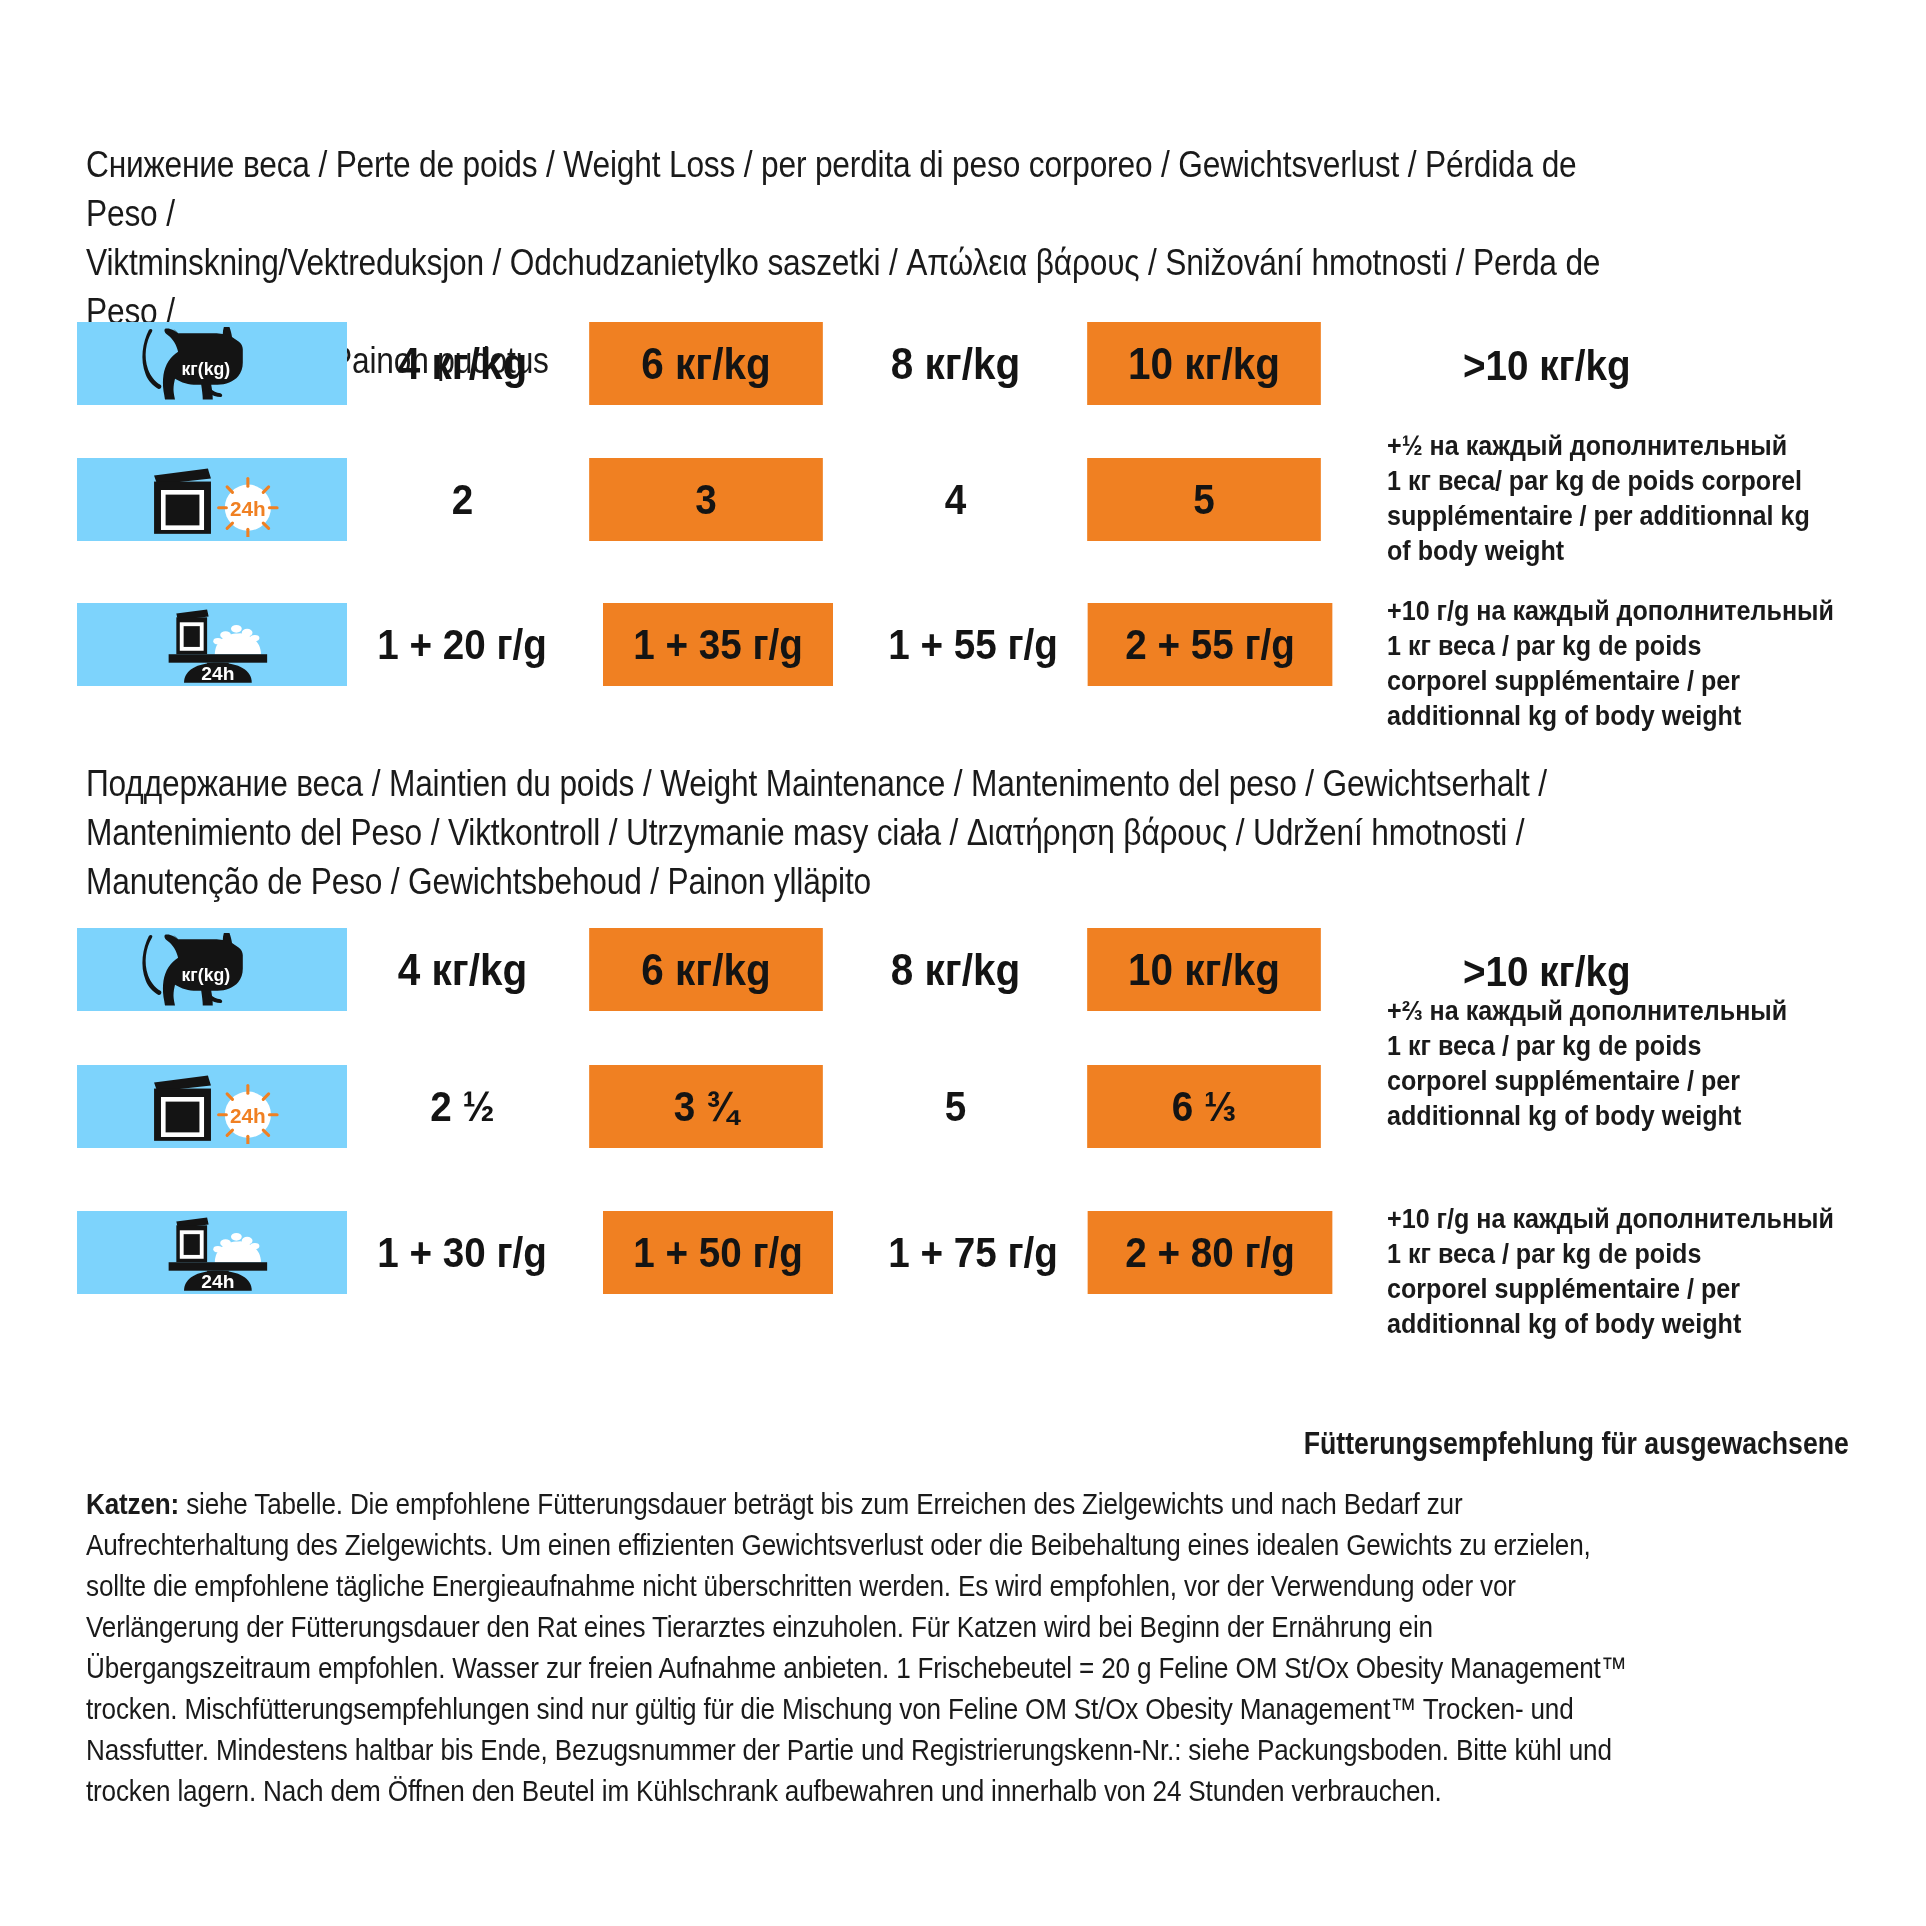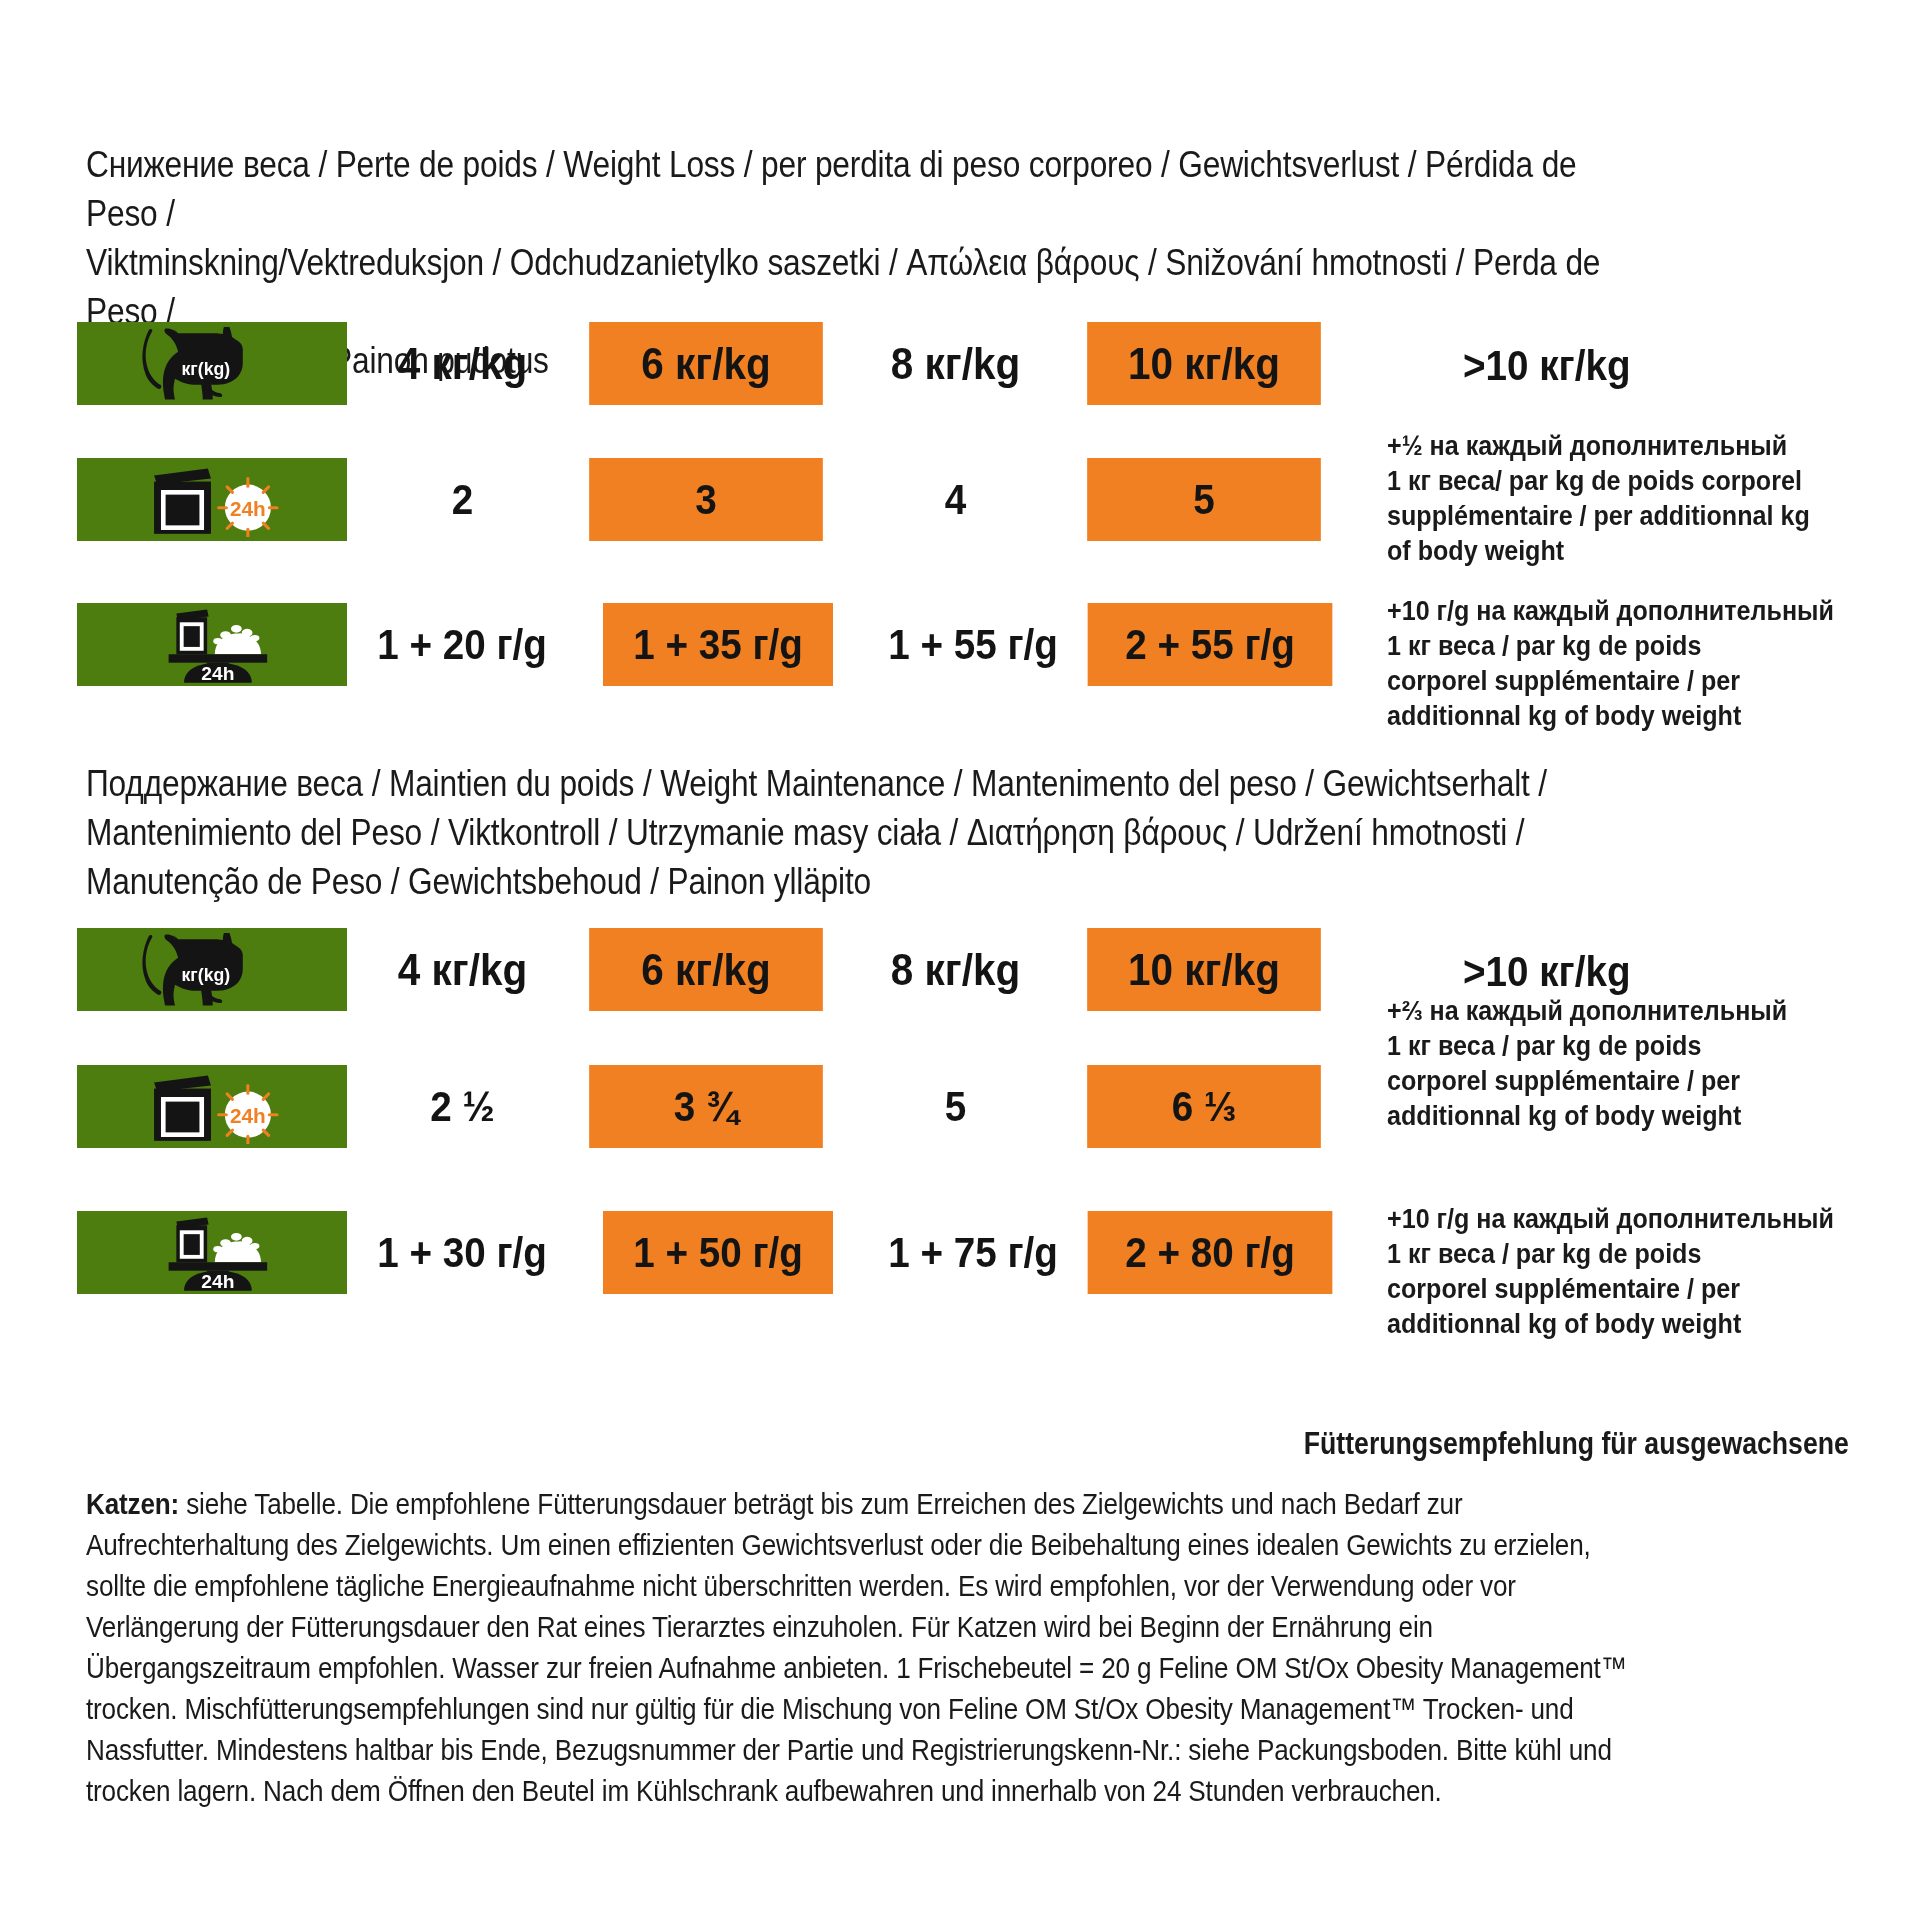--- a/index.html
+++ b/index.html
@@ -51,21 +51,21 @@
     font-weight: 700;
     color: #141414;
     transform: scaleX(0.92);
     transform-origin: center center;
     white-space: nowrap;
   }
   .cell.orange { background: #F08022; }
 
   .icon-cell {
     position: absolute;
-    background: #4d7c0f;
+    background: #7dd3fc;
     display: flex;
     align-items: center;
     justify-content: center;
   }
 
   
   .note {
     position: absolute;
     font-weight: 700;
     font-size: 27px;

